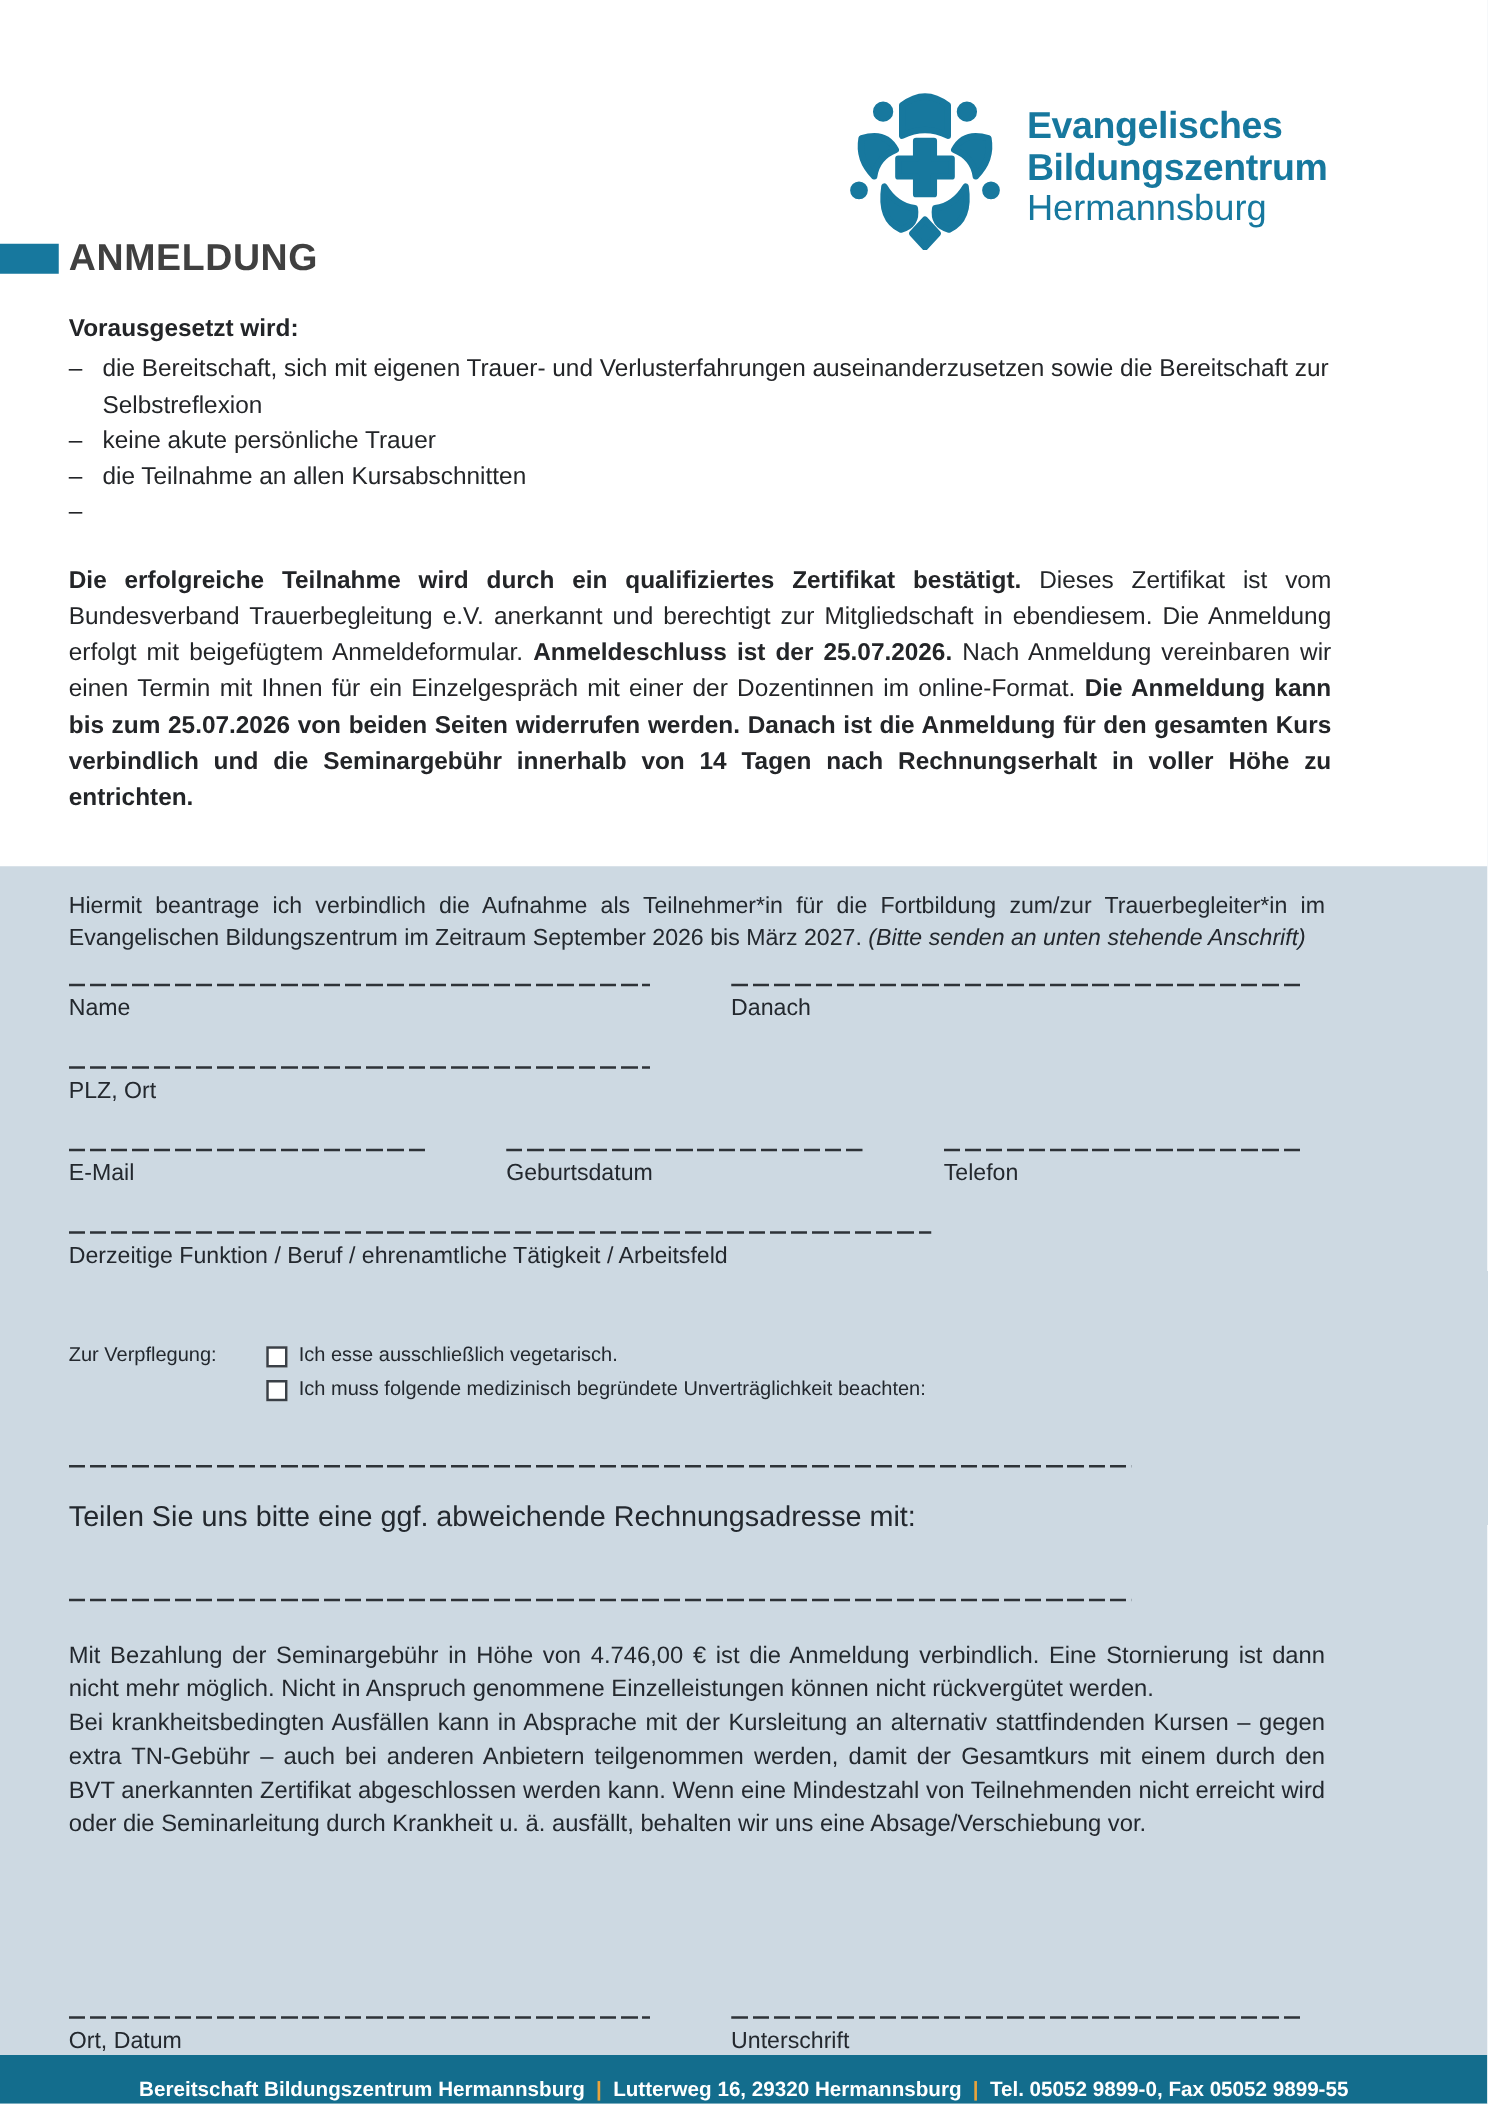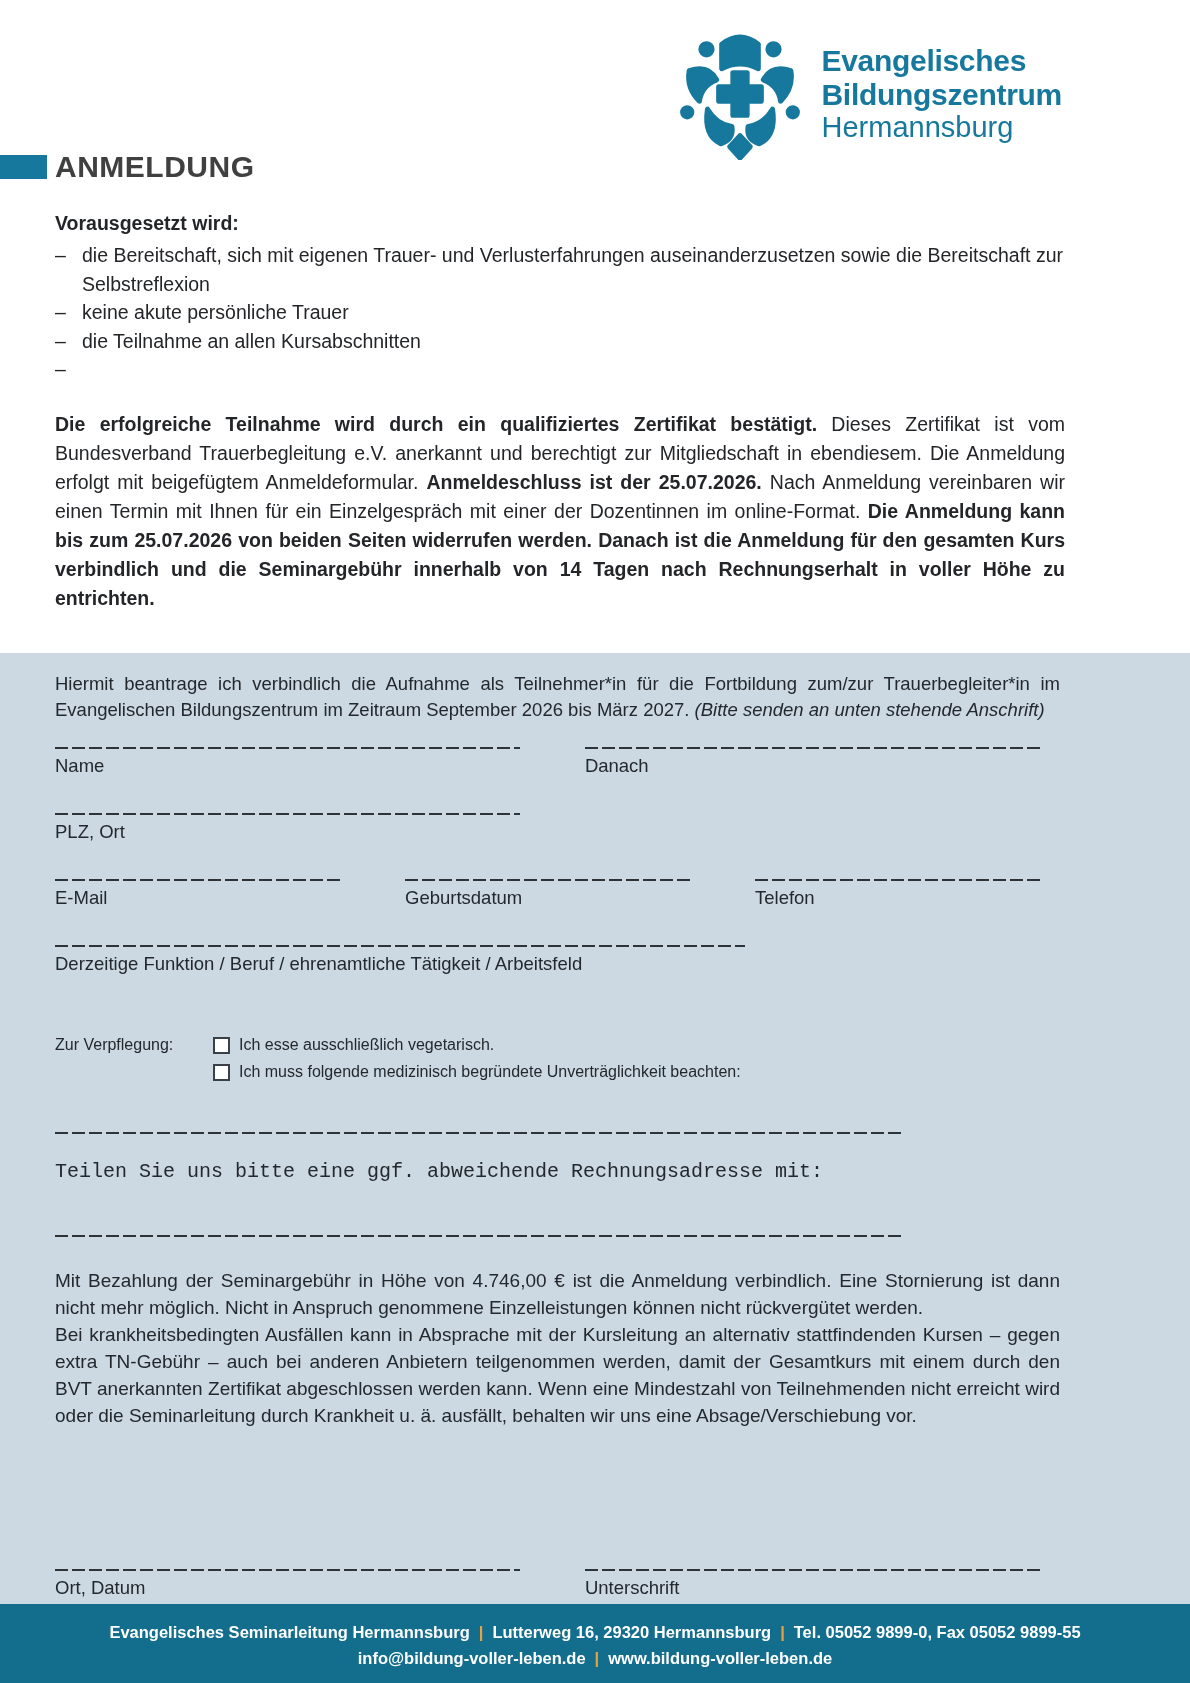--- a/index.html
+++ b/index.html
@@ -7,21 +7,21 @@
   .page {
     position:relative;
     width:1190px; height:1683px;
     margin:0 auto;
     background:#ffffff;
     font-family:"Liberation Sans", sans-serif;
     color:#232528;
     overflow:hidden;
   }
   
-  .top { position:relative; height:653px; }
+  .top { position:relative; height:653px;margin-top:40px; }
   .logo {
     position:absolute; top:28px; right:128px;
     display:flex; align-items:center; gap:16px;
   }
   .logo-icon { width:132px; height:132px; flex:0 0 auto; }
   .logo-text { line-height:1.12; }
   .logo-text .l1, .logo-text .l2 {
     font-weight:bold; font-size:30px; color:#17789e; letter-spacing:-0.3px;
   }
   .logo-text .l3 { font-size:29px; color:#17789e; font-weight:normal; }
@@ -60,21 +60,21 @@
   .w-a { width:475px; } .w-b { width:465px; } .w-c { width:290px; }
   .w-long { width:690px; } .w-full { width:850px; }
   .vp { display:flex; margin-top:61px; font-size:16px; }
   .vp-label { width:158px; flex:0 0 auto; }
   .vp-row { display:flex; align-items:center; margin-bottom:9px; }
   .checkbox {
     width:17px; height:17px; background:#ffffff; border:2px solid #3a4047;
     margin-right:9px; flex:0 0 auto;
   }
   .sep-line { margin-top:42px; }
-  .billing-note { margin-top:26px; font-size:20px;font-family:Liberation Mono, monospace; }
+  .billing-note { margin-top:26px; font-size:23px; }
   .sep-line2 { margin-top:52px; }
   .payment { margin-top:30px; width:1005px; font-size:19px; line-height:27px; text-align:justify; }
   .sig-row { margin-top:140px; }
   
   .footer {
     height:79px; background:#136d8d; color:#ffffff; text-align:center;
     padding-top:15px; font-weight:bold; font-size:16.5px; line-height:26px;
   }
   .footer .pipe { color:#e8a33d; margin:0 9px; font-weight:bold; }
 </style>
@@ -221,20 +221,20 @@
         <div class="w-b">
           <div class="field-line"></div>
           <div class="field-label">Unterschrift</div>
         </div>
       </div>
     </div>
   </div>
 
   <div class="footer">
     <div class="footer-line">
-      <span>Evangelisches Seminarleitung Hermannsburg</span><span class="pipe">|</span><span>Lutterweg 16, 29320 Hermannsburg</span><span class="pipe">|</span><span>Tel. 05052 9899-0, Fax 05052 9899-55</span>
+      <span>Bereitschaft Bildungszentrum Hermannsburg</span><span class="pipe">|</span><span>Lutterweg 16, 29320 Hermannsburg</span><span class="pipe">|</span><span>Tel. 05052 9899-0, Fax 05052 9899-55</span>
     </div>
     <div class="footer-line">
       <span>info@bildung-voller-leben.de</span><span class="pipe">|</span><span>www.bildung-voller-leben.de</span>
     </div>
   </div>
 
 </div>
 
 </body></html>

